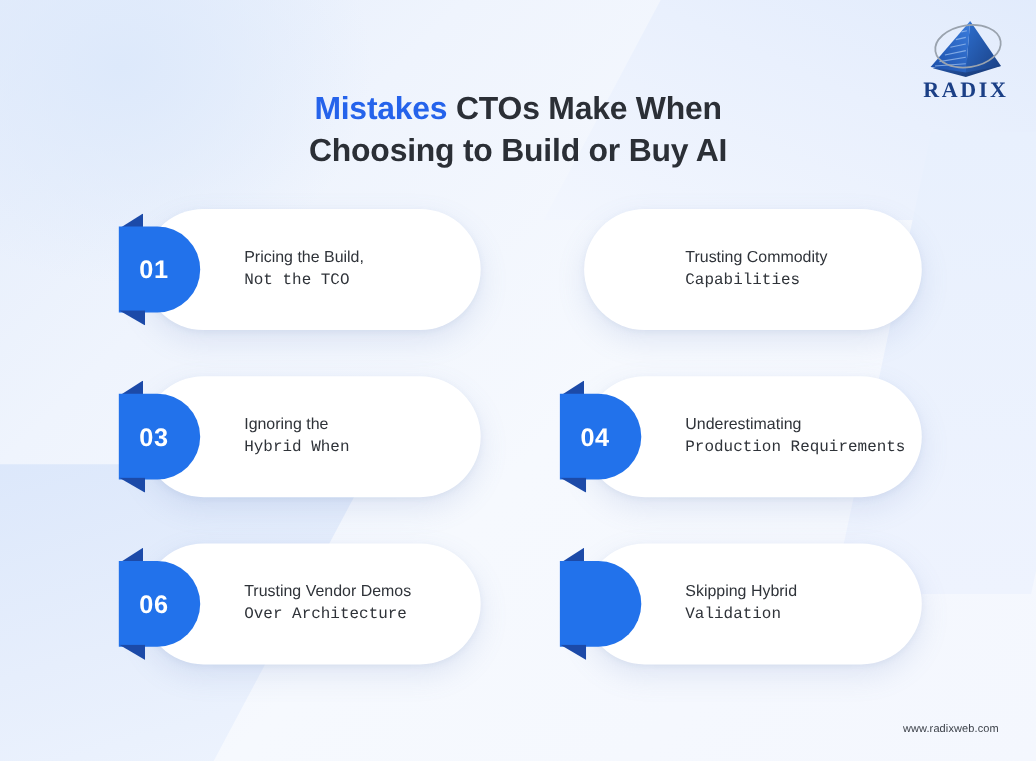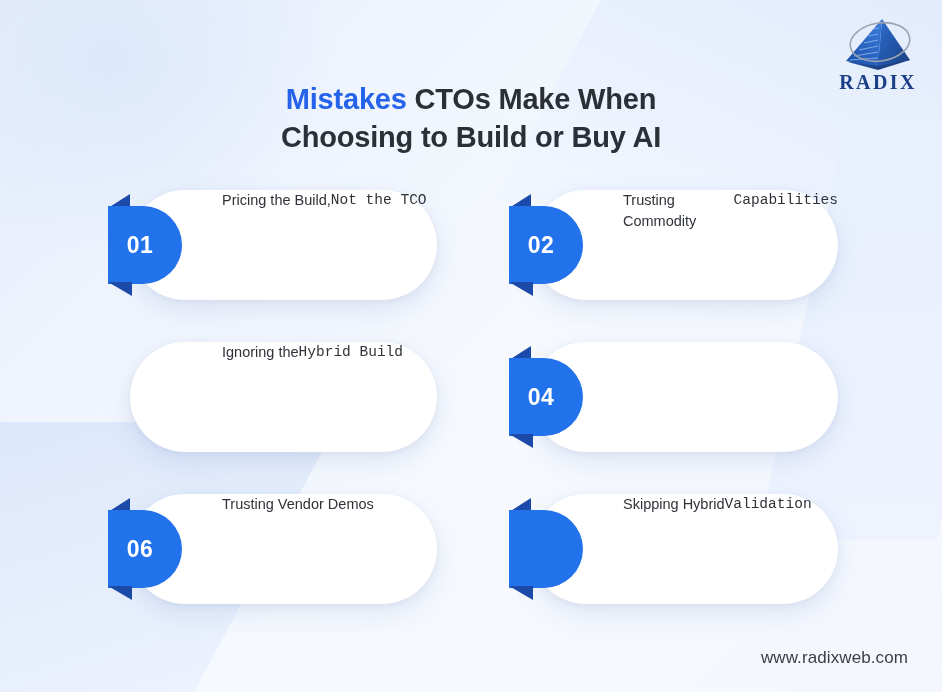--- a/index.html
+++ b/index.html
@@ -149,21 +149,22 @@
   }
 
   
   .card-text {
     position: absolute;
     left: 118px;
     top: 0;
     height: 110px;
     width: 215px;
     display: flex;
-    flex-direction: row;
+    flex-direction: column;
+    justify-content: center;
     font-size: 14.5px;
     line-height: 21px;
     color: #2f3339;
     font-weight: 500;
   }
   .card-text .l2 { white-space: nowrap; font-family: Liberation Mono, monospace; }
 
   
   .ribbon {
     position: absolute;
@@ -216,21 +217,21 @@
     font-weight: bold;
     letter-spacing: 0.5px;
     z-index: 4;
   }
 
   
   .footer-url {
     position: absolute;
     right: 34px;
     bottom: 24px;
-    font-size: 17px;
+    font-size: 10px;
     color: #3a3f47;
     letter-spacing: 0.1px;
   }
 </style>
 </head>
 <body>
 
 <div class="bg-layer">
   <div class="bg-base"></div>
   <div class="bg-glow-tl"></div>
@@ -302,50 +303,55 @@
         <div class="ribbon-num">01</div>
       </div>
     </div>
 
     <div class="card">
       <div class="card-body"></div>
       <div class="card-text">
         <span class="l1">Trusting Commodity</span>
         <span class="l2">Capabilities</span>
       </div>
-      <div class="ribbon">
-        <div class="fold-top-fix"></div>
-        <div class="ribbon-shape"></div>
-        <div class="fold-bot"></div>
-        <div class="ribbon-num">02</div>
-      </div>
     </div>
 
     <div class="card">
       <div class="card-body"></div>
       <div class="card-text">
         <span class="l1">Ignoring the</span>
-        <span class="l2">Hybrid Build</span>
-      </div>
-    </div>
-
-    <div class="card">
-      <div class="card-body"></div>
+        <span class="l2">Hybrid When</span>
+      </div>
+      <div class="ribbon">
+        <div class="fold-top-fix"></div>
+        <div class="ribbon-shape"></div>
+        <div class="fold-bot"></div>
+        <div class="ribbon-num">03</div>
+      </div>
+    </div>
+
+    <div class="card">
+      <div class="card-body"></div>
+      <div class="card-text">
+        <span class="l1">Underestimating</span>
+        <span class="l2">Production Requirements</span>
+      </div>
       <div class="ribbon">
         <div class="fold-top-fix"></div>
         <div class="ribbon-shape"></div>
         <div class="fold-bot"></div>
         <div class="ribbon-num">04</div>
       </div>
     </div>
 
     <div class="card">
       <div class="card-body"></div>
       <div class="card-text">
         <span class="l1">Trusting Vendor Demos</span>
+        <span class="l2">Over Architecture</span>
       </div>
       <div class="ribbon">
         <div class="fold-top-fix"></div>
         <div class="ribbon-shape"></div>
         <div class="fold-bot"></div>
         <div class="ribbon-num">06</div>
       </div>
     </div>
 
     <div class="card">

